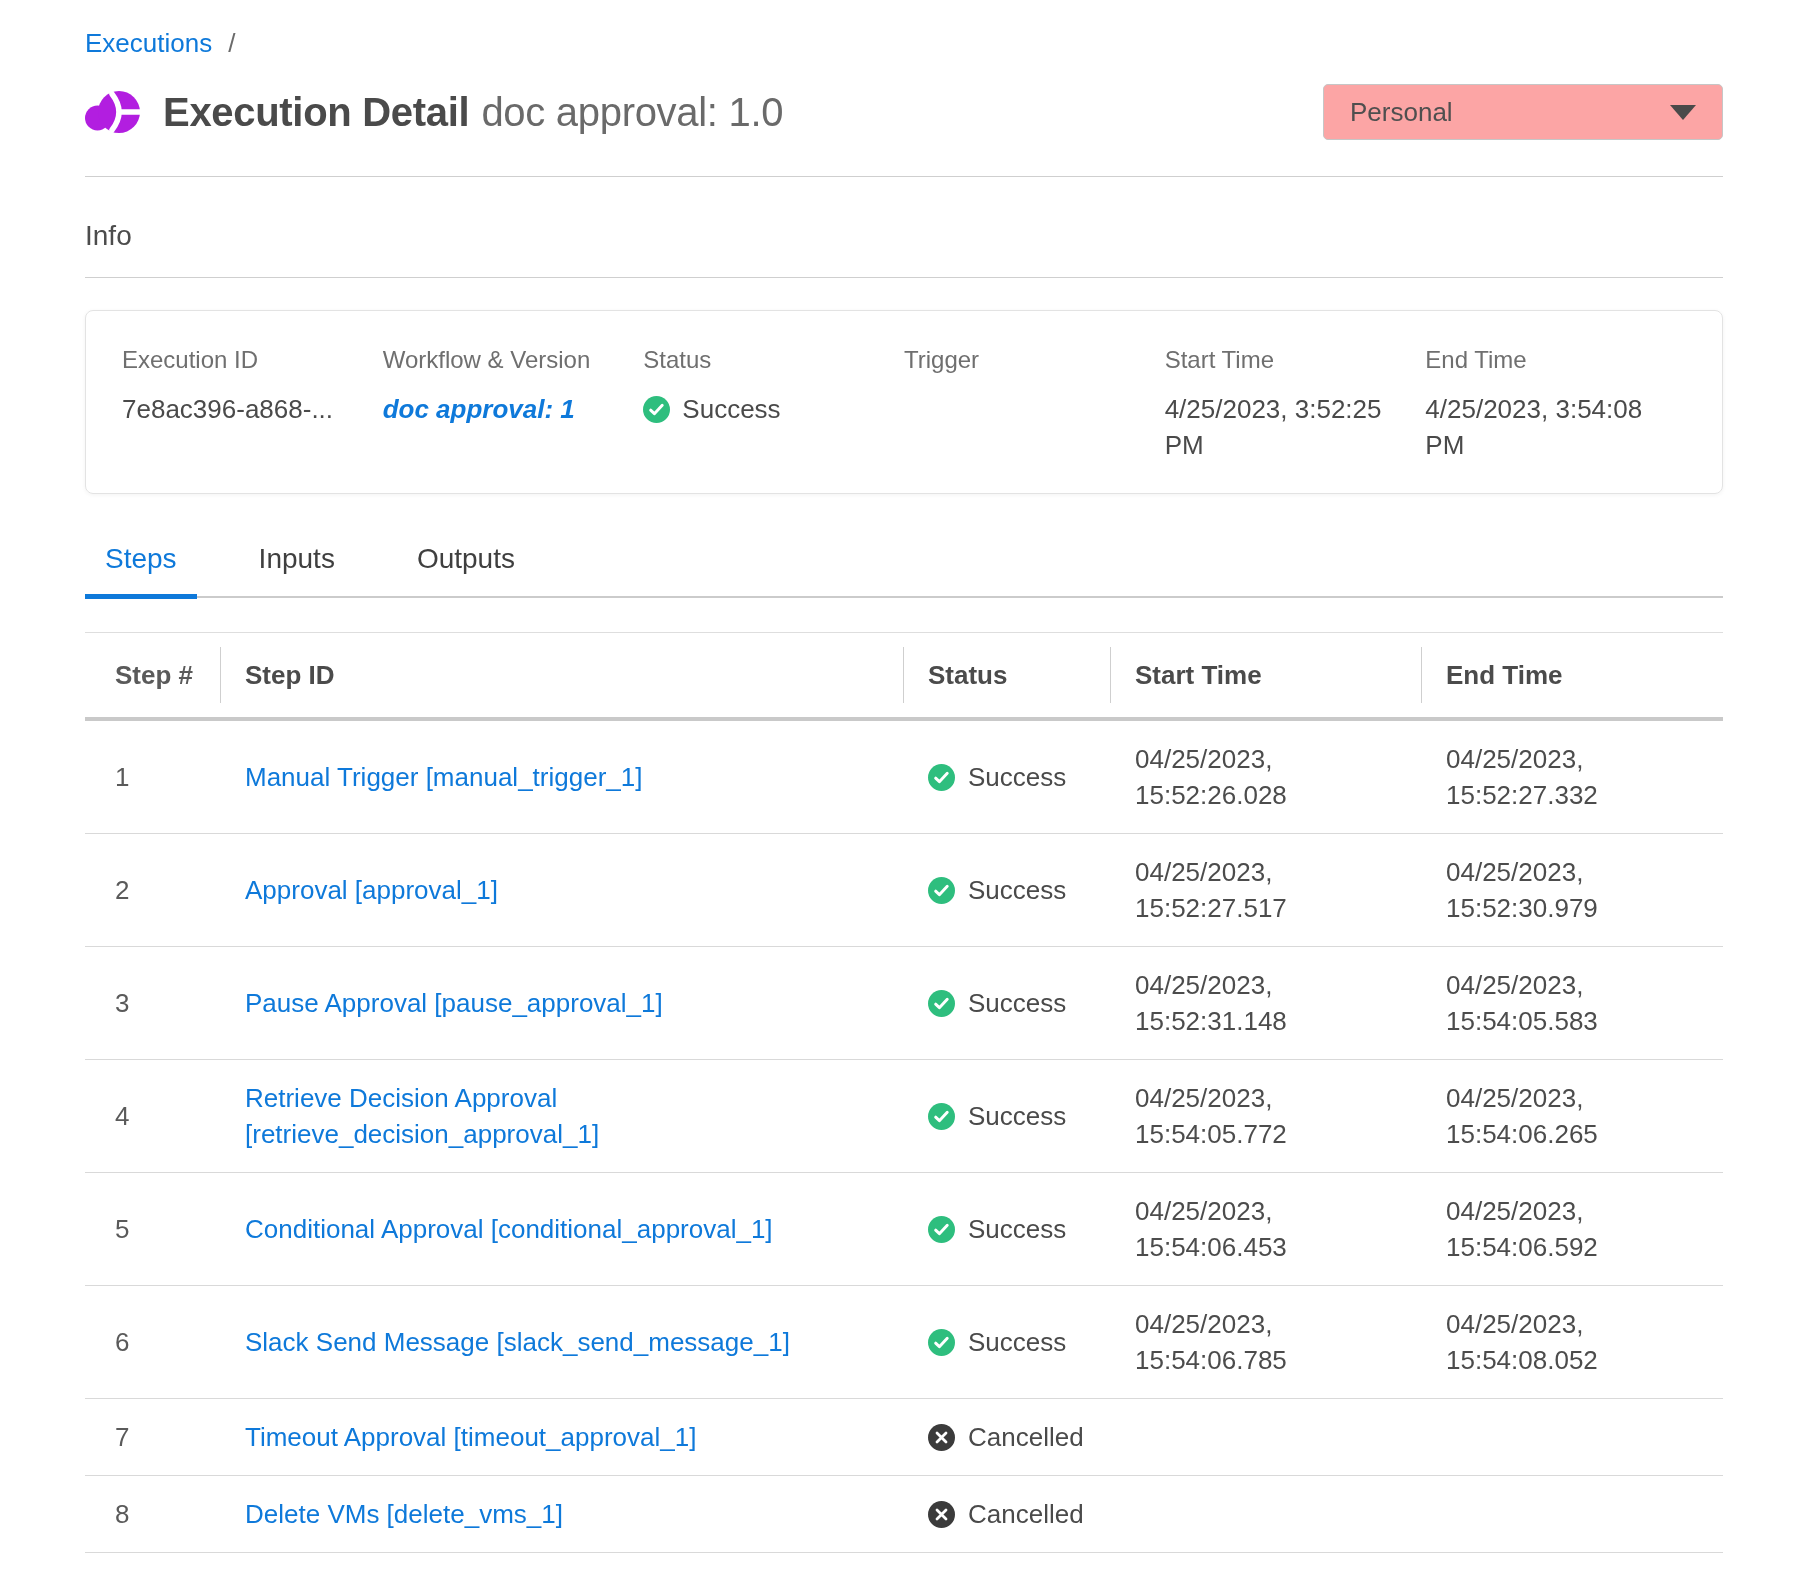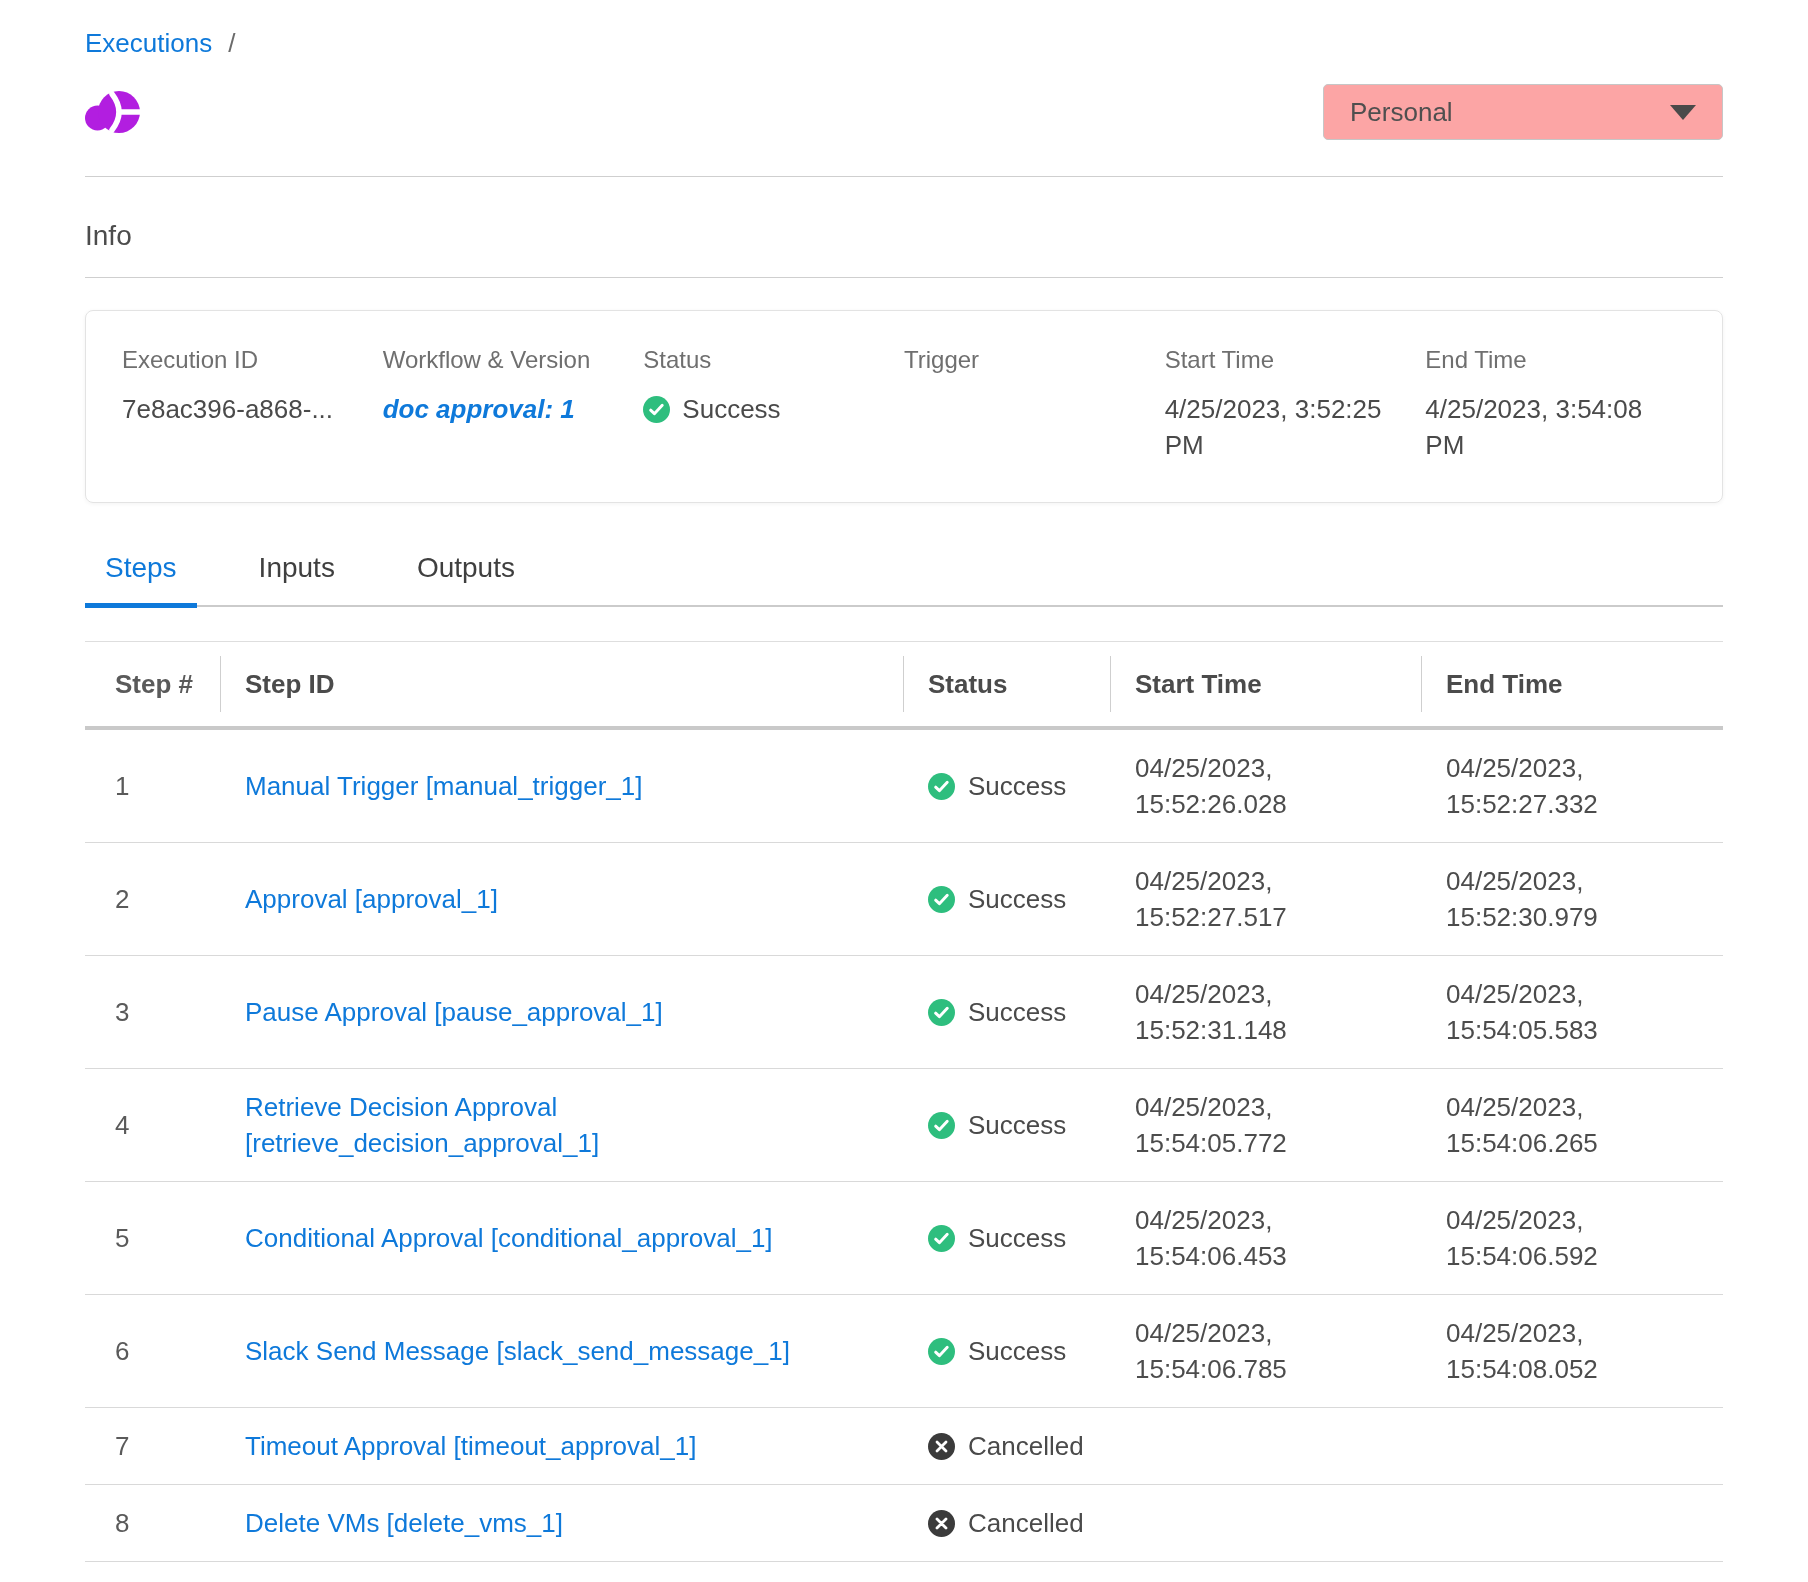--- a/index.html
+++ b/index.html
@@ -34,21 +34,21 @@
   }
   .caret{margin-left:auto;width:0;height:0;border-left:13px solid transparent;border-right:13px solid transparent;border-top:15px solid #4a4a4a;}
 
   .rule{border:none;border-top:1px solid #cfcfcf;margin:32px 0 0;}
 
   
   .info-title{font-size:28px;font-weight:400;color:#4c4c4c;margin:42px 0 24px;line-height:34px;}
   .info-card{
     margin-top:32px;border:1px solid #e3e3e3;border-radius:8px;
     box-shadow:0 1px 4px rgba(0,0,0,.05);
-    padding:34px 36px 39px;display:grid;grid-template-columns:repeat(6,1fr);
+    padding:34px 36px 30px;display:grid;grid-template-columns:repeat(6,1fr);
   }
   .info-label{font-size:24px;color:#6f6f6f;line-height:30px;}
   .info-value{margin-top:16px;font-size:26px;color:#4a4a4a;line-height:36px;max-width:238px;}
   .info-value a{color:var(--blue);font-weight:700;text-decoration:none;cursor:pointer;font-style:italic;}
   .status-inline{display:flex;align-items:center;gap:12px;}
   .icon-badge{width:27px;height:27px;flex:none;display:inline-flex;}
   .icon-badge svg{width:100%;height:100%;}
 
   
   .tabs{margin-top:48px;border-bottom:2px solid #cbcbcb;display:flex;}
@@ -83,20 +83,21 @@
 
   <header class="title-row">
     <span class="wf-icon">
       <svg viewBox="0 0 56 54" xmlns="http://www.w3.org/2000/svg">
         <circle cx="12.5" cy="33" r="12.5" fill="var(--purple)"></circle>
         <circle cx="34" cy="27" r="21" fill="var(--purple)"></circle>
         <path d="M27 9 Q41 27 27 45" fill="none" stroke="#fff" stroke-width="5.5" stroke-linecap="round"></path>
         <path d="M35 27 L54.5 27" fill="none" stroke="#fff" stroke-width="5.5" stroke-linecap="round"></path>
       </svg>
     </span>
+    <h1><span class="t-main">Execution Detail</span><span class="t-sub">doc approval: 1.0</span></h1>
     <div class="dropdown">
       <span>Personal</span>
       <span class="caret"></span>
     </div>
   </header>
 
   <hr class="rule">
 
   <section>
     <h2 class="info-title">Info</h2>

